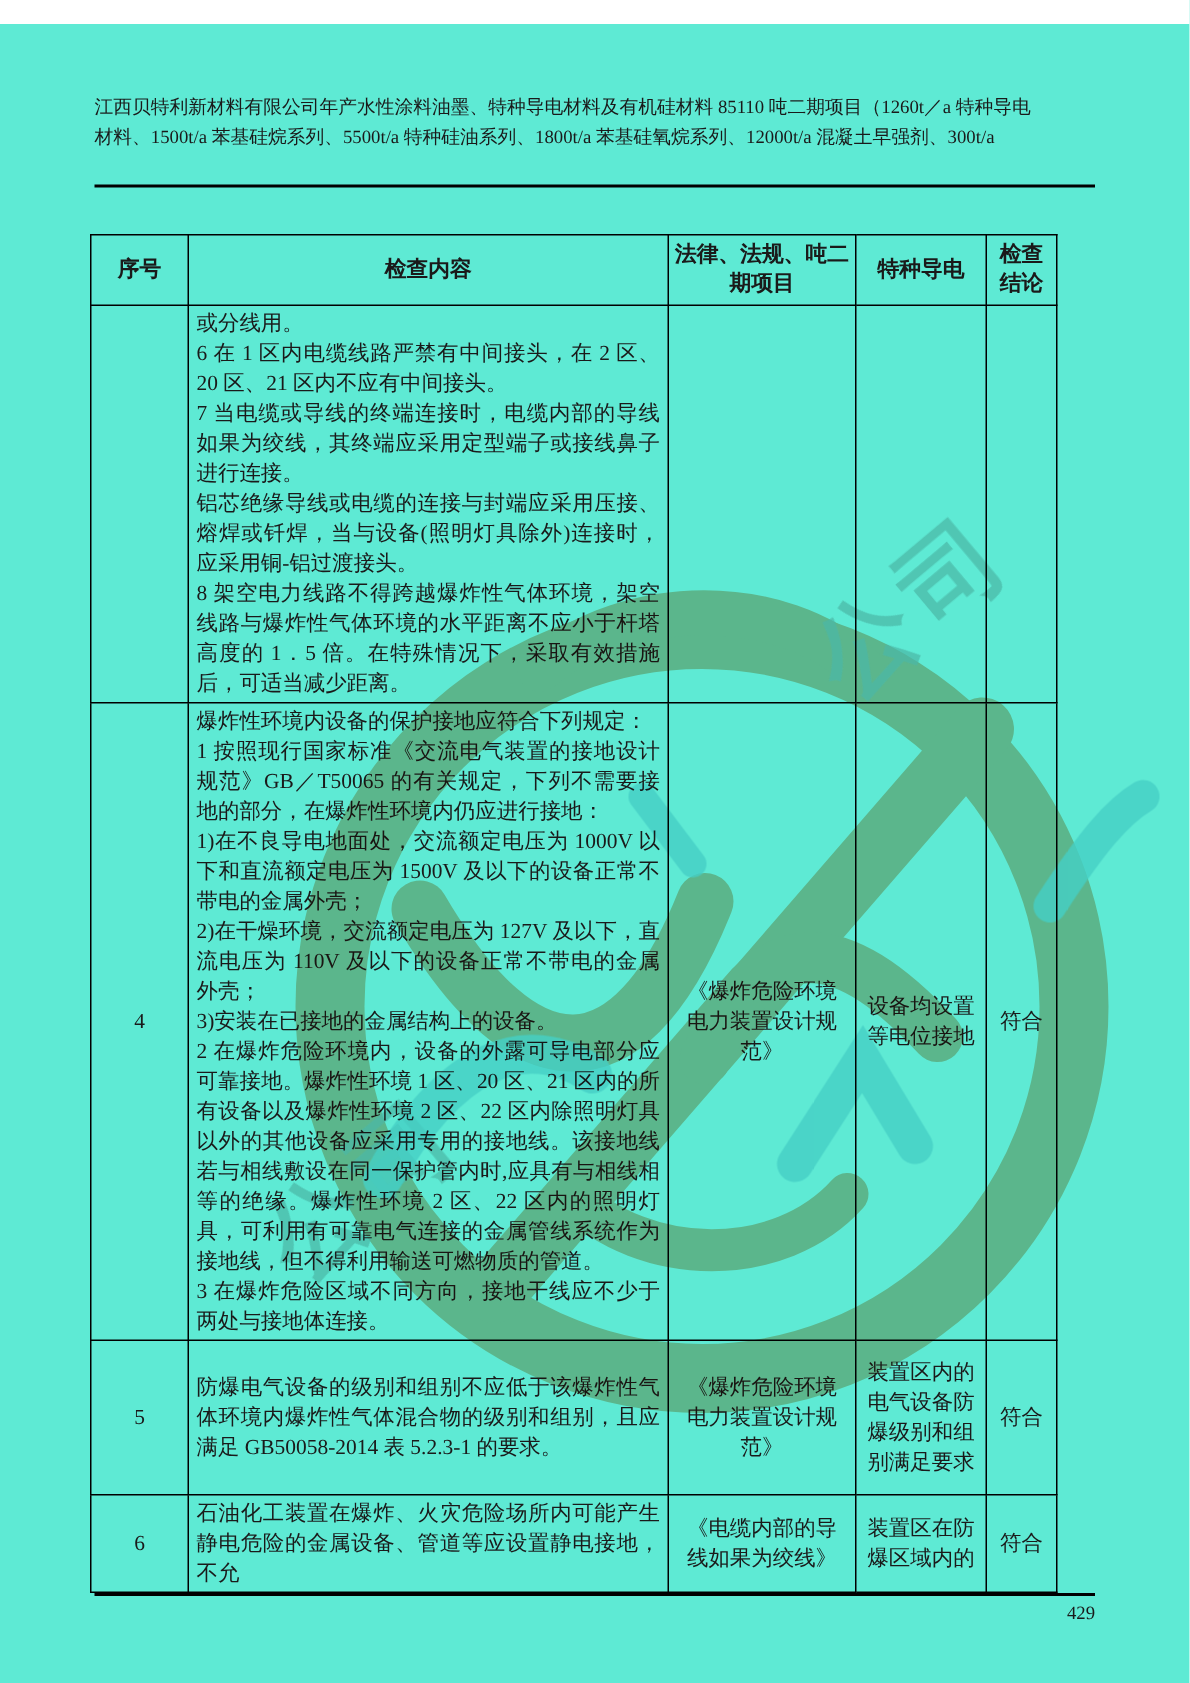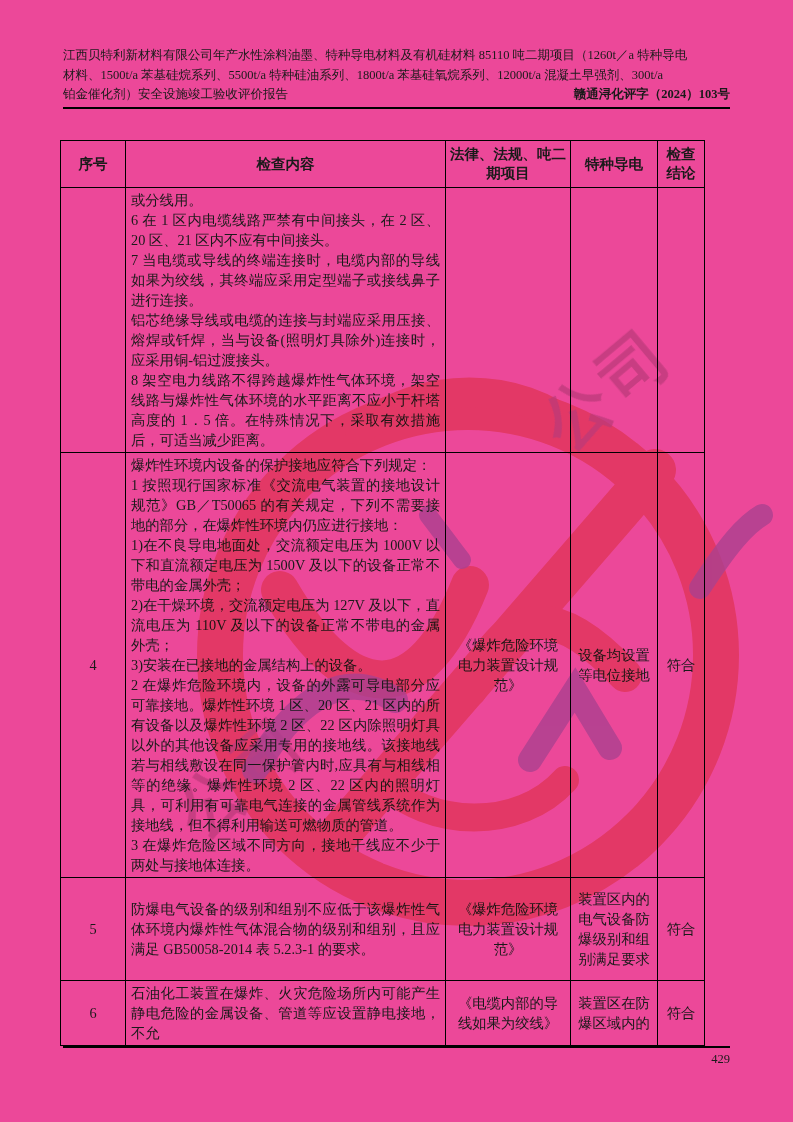--- a/index.html
+++ b/index.html
@@ -1,18 +1,18 @@
 <!DOCTYPE html>
 <html><head>
 <meta charset="utf-8">
 <style>
   html,body{margin:0;padding:0;background:#ffffff;}
   body{width:793px;height:1122px;position:relative;overflow:hidden;
        font-family:"Liberation Serif","DejaVu Serif",serif;color:#1a1a1a;}
-  .page{position:absolute;inset:0;background:#ec4899;}
+  .page{position:absolute;inset:0;background:#5eead4;margin-top:16px;}
 
   
   .header{position:absolute;left:63px;top:46px;width:667px;font-size:12.5px;line-height:19.5px;}
   .header .line{white-space:nowrap;}
   .header .line3{display:flex;justify-content:space-between;align-items:baseline;}
   .doc-number{font-weight:bold;white-space:nowrap;}
   .header-rule{position:absolute;left:63px;top:107px;width:667px;height:2px;background:#000;}
 
   
   table.checklist{position:absolute;left:60px;top:140px;width:644px;border-collapse:collapse;
@@ -36,24 +36,20 @@
   .page-number{position:absolute;left:63px;top:1052px;width:667px;text-align:right;font-size:12.5px;}
 </style>
 </head>
 <body>
 
 <div class="page">
 
   <div class="header">
     <div class="line">江西贝特利新材料有限公司年产水性涂料油墨、特种导电材料及有机硅材料 85110 吨二期项目（1260t／a 特种导电</div>
     <div class="line">材料、1500t/a 苯基硅烷系列、5500t/a 特种硅油系列、1800t/a 苯基硅氧烷系列、12000t/a 混凝土早强剂、300t/a</div>
-    <div class="line line3">
-      <span>铂金催化剂）安全设施竣工验收评价报告</span>
-      <span class="doc-number">赣通浔化评字（2024）103号</span>
-    </div>
   </div>
   <div class="header-rule"></div>
 
   <table class="checklist">
     <colgroup>
       <col style="width:65px">
         <col style="width:320px">
         <col style="width:125px">
       <col style="width:87px">
         <col style="width:47px">

